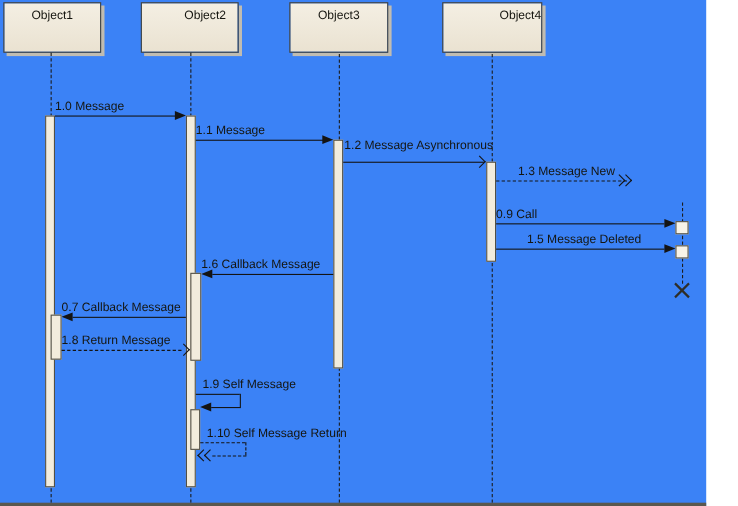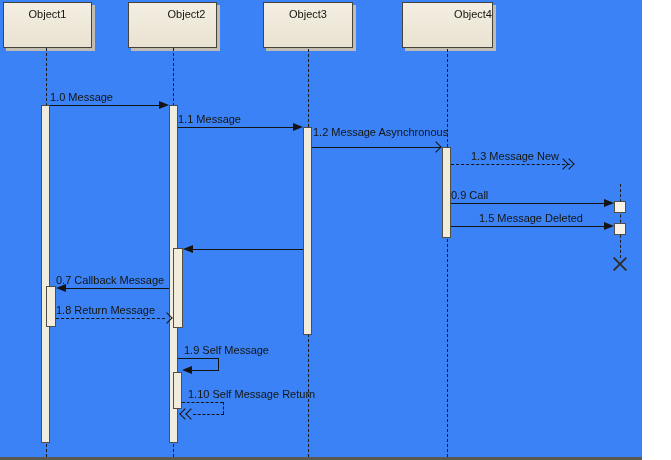--- a/index.html
+++ b/index.html
@@ -102,20 +102,21 @@
   <div class="mline" style="left:451px; top:203px; width:153px;"></div>
   <div class="head-right" style="left:604px; top:199px;"></div>
   <span class="mlabel center" style="left:451px; top:189px; width:153px;">0.9 Call</span>
 
   <div class="mline" style="left:451px; top:226px; width:153px;"></div>
   <div class="head-right" style="left:604px; top:222px;"></div>
   <span class="mlabel center" style="left:451px; top:212px; width:153px;margin-left:28px;">1.5 Message Deleted</span>
 
   <div class="mline" style="left:193px; top:249px; width:110px;"></div>
   <div class="head-left" style="left:183px; top:245px;"></div>
+  <span class="mlabel center" style="left:183px; top:235px; width:120px;">1.6 Callback Message</span>
 
   <div class="mline" style="left:66px; top:288px; width:103px;"></div>
   <div class="head-left" style="left:56px; top:284px;"></div>
   <span class="mlabel center" style="left:56px; top:274px; width:113px;">0.7 Callback Message</span>
 
   <div class="mline dashed" style="left:56px; top:318px; width:109px;"></div>
   <div class="chev right" style="left:163px; top:314px;"></div>
   <span class="mlabel center" style="left:56px; top:304px; width:117px;">1.8 Return Message</span>
 
   <div class="mline" style="left:178px; top:358px; width:40px;"></div>

